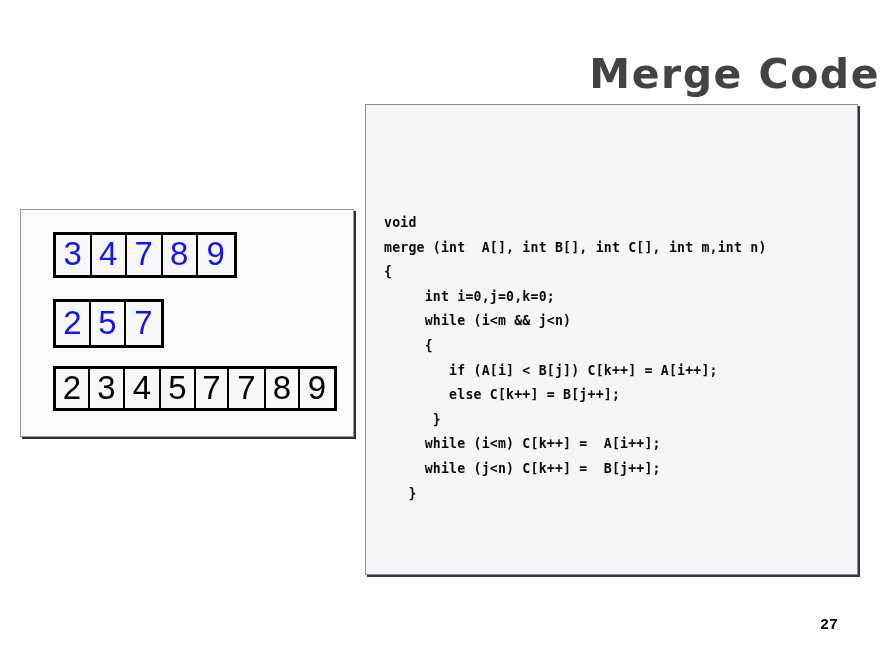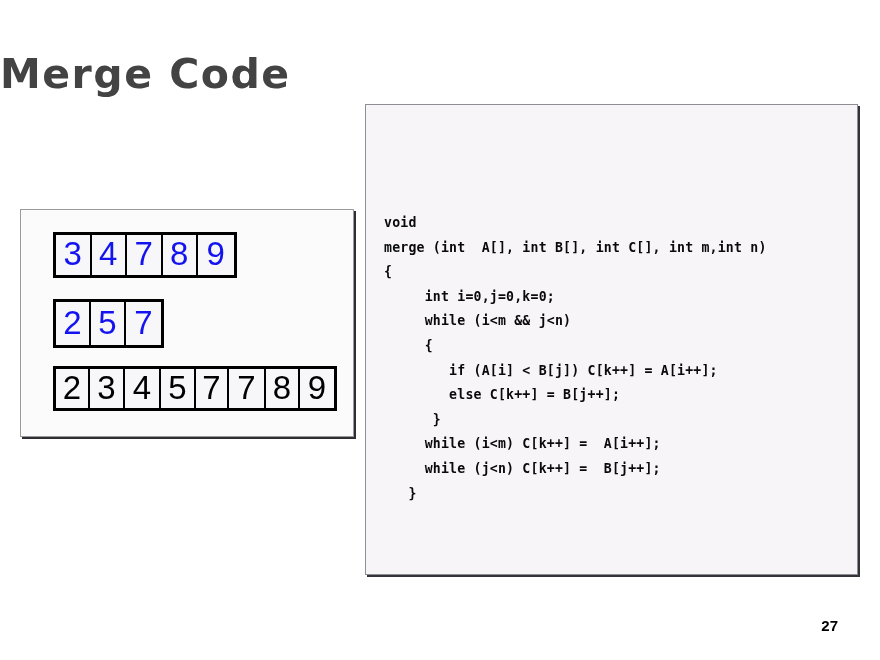--- a/index.html
+++ b/index.html
@@ -14,21 +14,21 @@
     overflow: hidden;
     font-family: "Liberation Sans", sans-serif;
   }
 
   
   #slide-title {
     position: absolute;
     left: 0;
     top: 50px;
     width: 880px;
-    text-align: left;
+    text-align: right;
     font-family: "DejaVu Sans", sans-serif;
     font-size: 41px;
     font-weight: bold;
     letter-spacing: 1.5px;
     color: #434343;
     white-space: nowrap;
   }
 
   
   #diagram-panel {
@@ -96,21 +96,21 @@
     color: #0a0a0a;
     white-space: pre;
     letter-spacing: 0.2px;
   }
 
   
   #page-number {
     position: absolute;
     right: 42px;
     bottom: 26px;
-    font-family: Liberation Sans, sans-serif;
+    font-family: Liberation Mono, monospace;
     font-size: 15px;
     font-weight: bold;
     color: #000000;
   }
 </style>
 </head>
 <body>
 
 <div id="slide-title">Merge Code</div>
 

